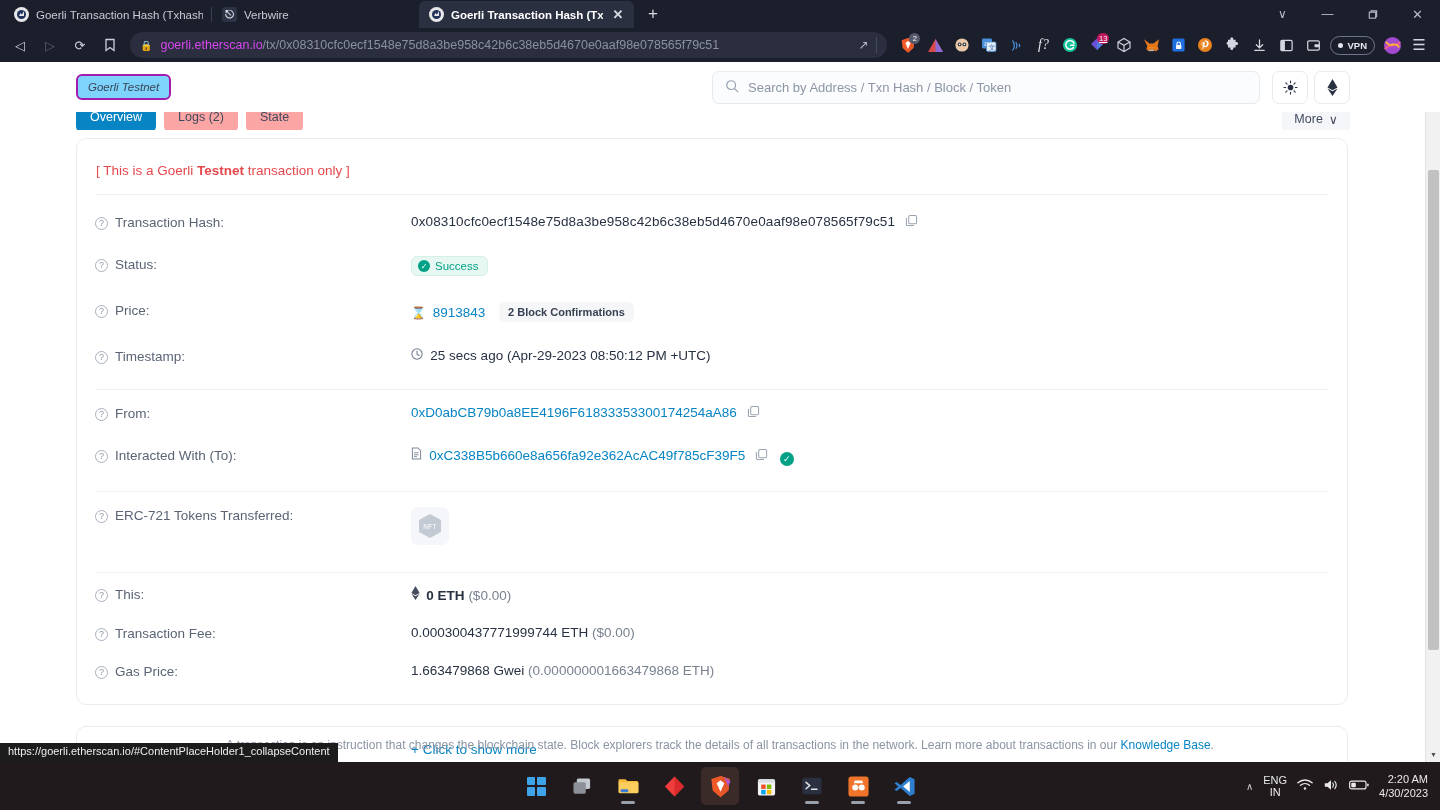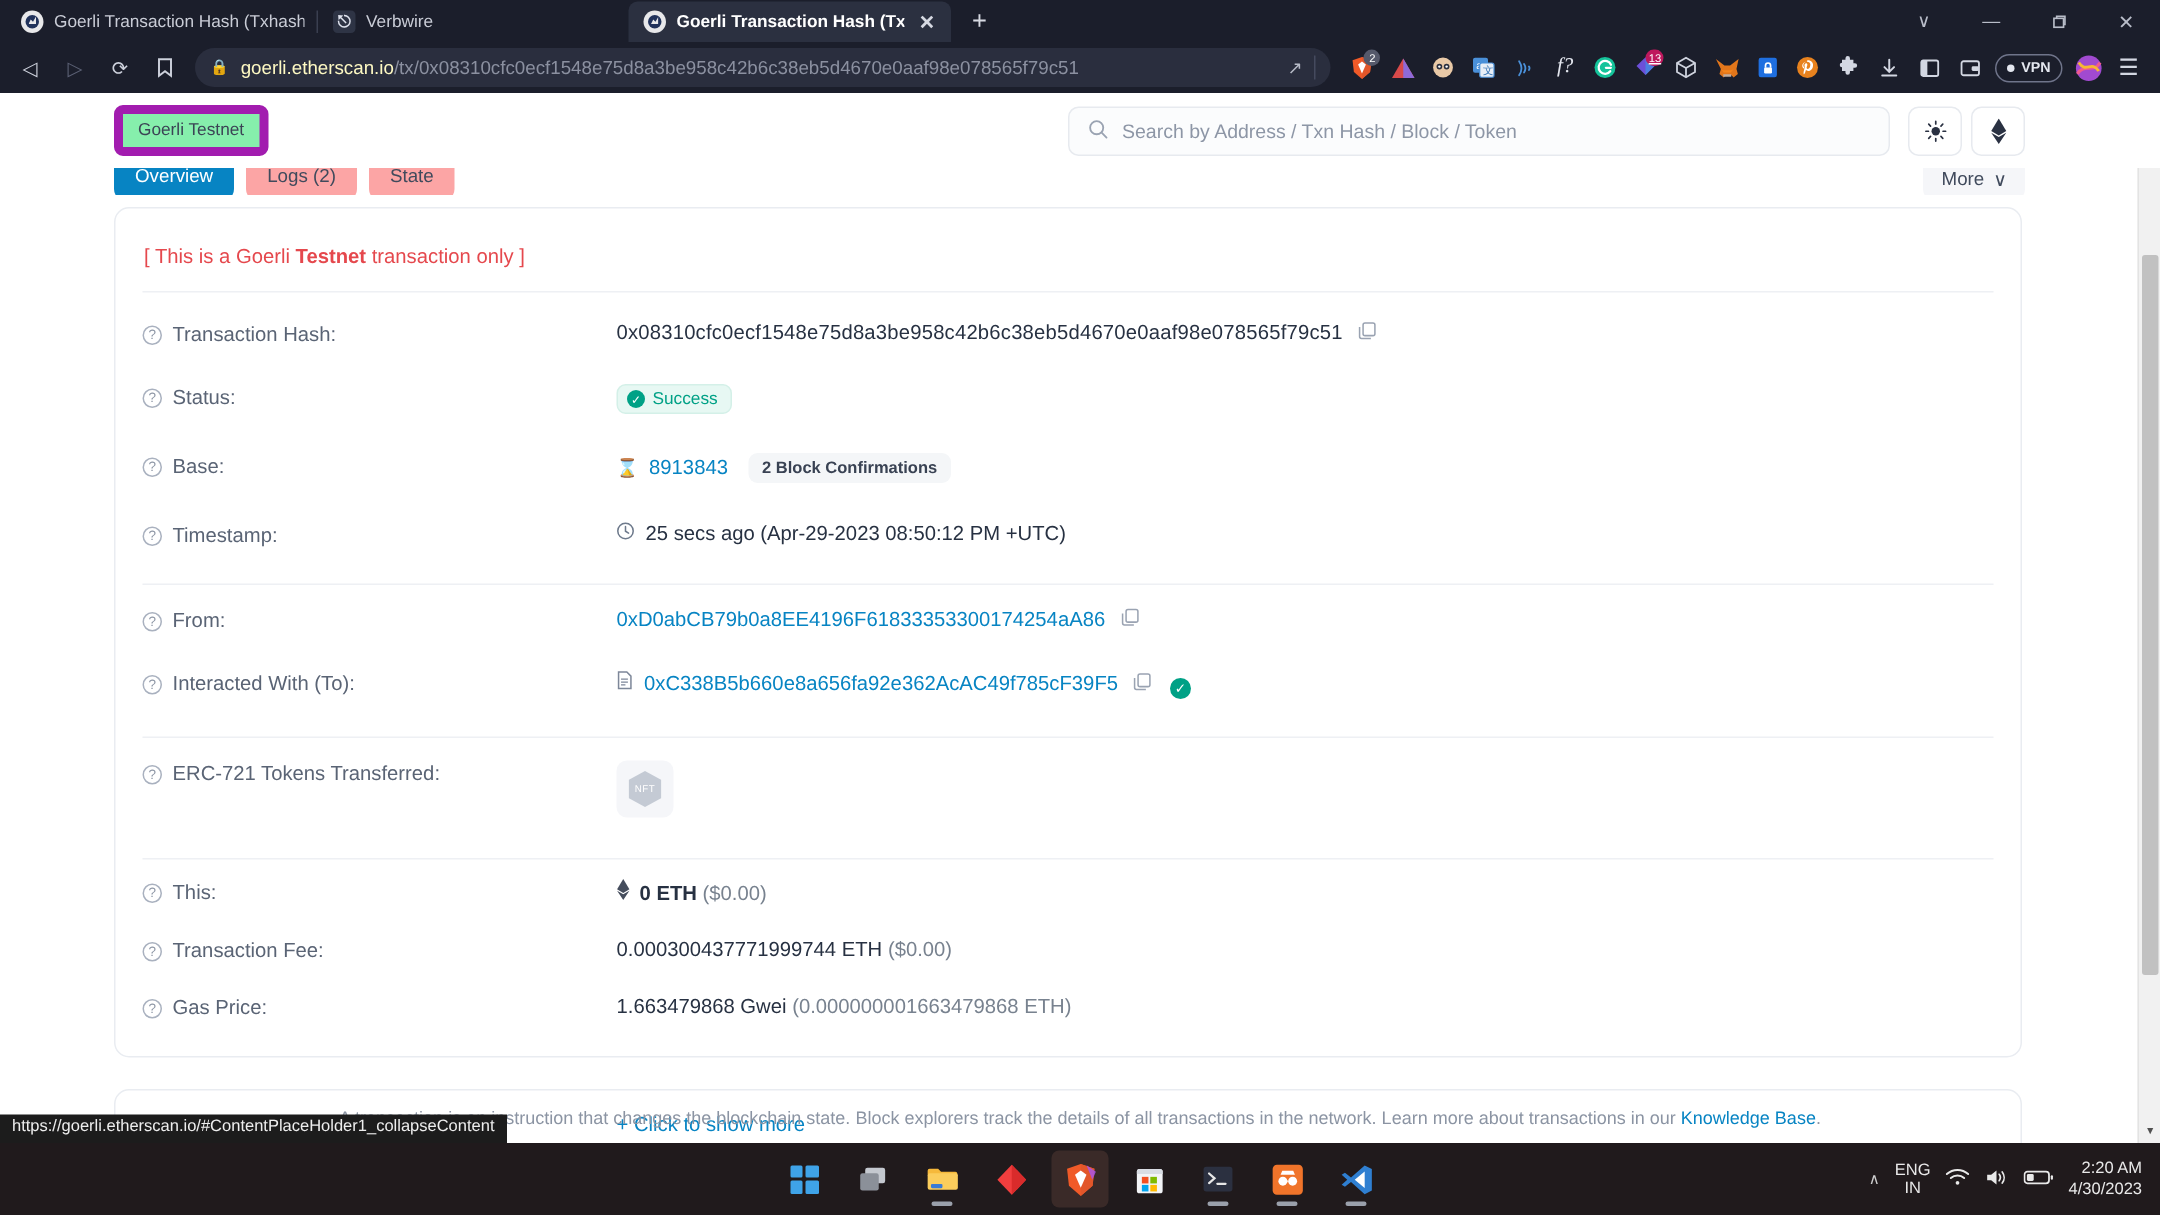--- a/index.html
+++ b/index.html
@@ -82,21 +82,21 @@
   .omnibox {
     flex: 1; height: 26px; background: #2a2e3e; border-radius: 13px;
     display: flex; align-items: center; padding: 0 10px; gap: 8px;
     margin: 0 6px 0 4px; min-width: 0;
   }
   .lock-icon { color: #b6bac6; font-size: 10px; flex: 0 0 auto; }
   .url-text {
     font-size: 12.5px; color: #8b90a0; white-space: nowrap;
     overflow: hidden; text-overflow: ellipsis; flex: 1; min-width: 0;
   }
-  .url-text b { color: #fef9c3; font-weight: normal; }
+  .url-text b { color: #d946ef; font-weight: normal; }
   .omni-share { color: #b6bac6; font-size: 12px; flex: 0 0 auto; }
   .omni-divider { width: 1px; height: 16px; background: #454a5e; flex: 0 0 1px; }
 
   .ext-bar { display: flex; align-items: center; gap: 1px; }
   .ext {
     width: 26px; height: 26px; display: flex; align-items: center;
     justify-content: center; position: relative; font-size: 13px;
     color: #d3d7e2; flex: 0 0 26px;
   }
   .ext-badge {
@@ -119,22 +119,22 @@
     position: absolute; top: 62px; left: 0; width: 1440px; height: 700px;
     background: #ffffff; overflow: hidden;
   }
 
   
   .es-header {
     height: 50px; background: #fff; display: flex; align-items: center;
     padding: 0 18px 0 76px; position: relative; z-index: 5;
   }
   .net-pill {
-    border: 6px solid #a21caf; border-radius: 6px; padding: 5px 10px;
-    font-size: 11.5px; color: #3b4455; background: #86efac;
+    border: 2px solid #a21caf; border-radius: 6px; padding: 5px 10px;
+    font-size: 11.5px; color: #3b4455; background: #7dd3fc; font-style: italic;
   }
   .es-search {
     position: absolute; left: 712px; width: 548px; height: 33px;
     background: #fbfcfd; border: 1px solid #e7eaef; border-radius: 7px;
     display: flex; align-items: center; gap: 9px; padding: 0 12px;
   }
   .es-search .mag { color: #9aa3b2; font-size: 13px; }
   .es-search .ph { font-size: 13px; color: #8d96a6; }
   .es-icon-btn {
     width: 36px; height: 33px; border: 1px solid #e7eaef; border-radius: 7px;
@@ -559,21 +559,21 @@
         <span class="badge-success">
           <span class="tick">✓</span>
           <span>Success</span>
         </span>
       </div>
     </div>
 
     <div class="row">
       <div class="lbl">
         <span class="qmark">?</span>
-        <span>Base:</span>
+        <span>Price:</span>
       </div>
       <div class="val">
         <span class="hourglass">⌛</span>
         <a class="link" href="#">8913843</a>
         <span class="conf-pill">2 Block Confirmations</span>
       </div>
     </div>
 
     <div class="row">
       <div class="lbl">

